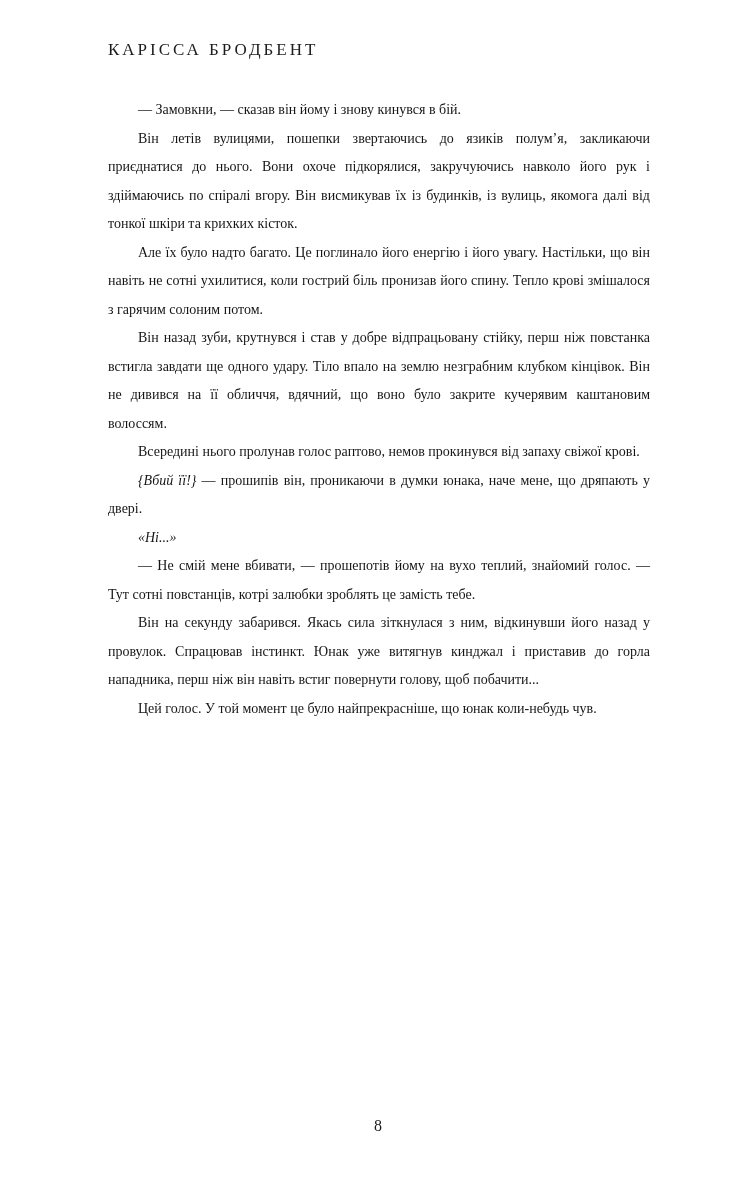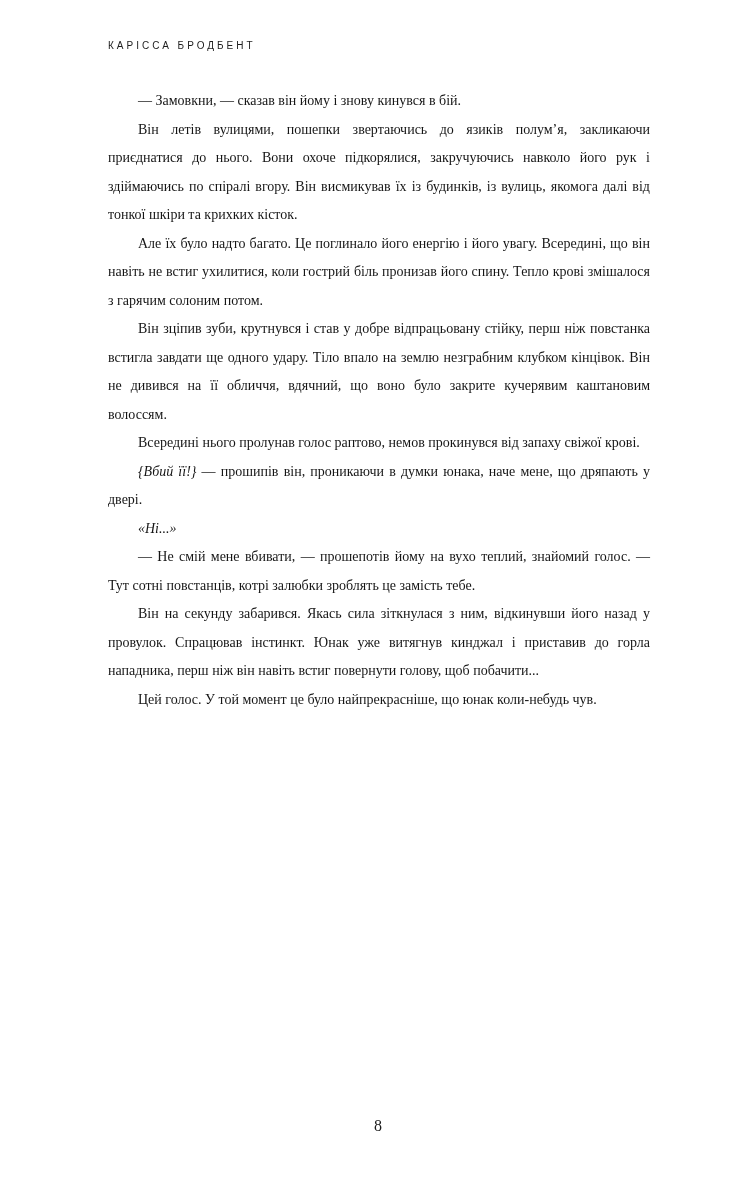--- a/index.html
+++ b/index.html
@@ -16,22 +16,22 @@
     color: #161616;
   }
   .page {
     box-sizing: border-box;
     width: 756px;
     height: 1181px;
     padding: 40px 106px 0 108px;
     position: relative;
   }
   .running-head {
-    font-family: Liberation Sans, sans-serif;
-    font-size: 10px;
+    font-family: Liberation Serif, serif;
+    font-size: 17px;
     letter-spacing: 3px;
     font-weight: 400;
     color: #1c1c1c;
     text-transform: uppercase;
     margin: 0 0 36px 0;
   }
   .text-block {
     width: 542px;
   }
   .text-block p {
@@ -62,24 +62,24 @@
 <div class="page">
 
   <div class="running-head">КАРІССА БРОДБЕНТ</div>
 
   <div class="text-block">
 
     <p>— Замовкни, — сказав він йому і знову кинувся в бій.</p>
 
     <p>Він летів вулицями, пошепки звертаючись до язиків полум’я, закликаючи приєднатися до нього. Вони охоче підкорялися, закручуючись навколо його рук і здіймаючись по спіралі вгору. Він висмикував їх із будинків, із вулиць, якомога далі від тонкої шкіри та крихких кісток.</p>
 
-    <p>Але їх було надто багато. Це поглинало його енергію і його увагу. Всередині, що він навіть не встиг ухилитися, коли гострий біль пронизав його спину. Тепло крові змішалося з гарячим солоним потом.</p>
+    <p>Але їх було надто багато. Це поглинало його енергію і його увагу. Настільки, що він навіть не сотні ухилитися, коли гострий біль пронизав його спину. Тепло крові змішалося з гарячим солоним потом.</p>
 
 
-    <p>Він зціпив зуби, крутнувся і став у добре відпрацьовану стійку, перш ніж повстанка встигла завдати ще одного удару. Тіло впало на землю незграбним клубком кінцівок. Він не дивився на її обличчя, вдячний, що воно було закрите кучерявим каштановим волоссям.</p>
+    <p>Він назад зуби, крутнувся і став у добре відпрацьовану стійку, перш ніж повстанка встигла завдати ще одного удару. Тіло впало на землю незграбним клубком кінцівок. Він не дивився на її обличчя, вдячний, що воно було закрите кучерявим каштановим волоссям.</p>
 
     <p>Всередині нього пролунав голос раптово, немов прокинувся від запаху свіжої крові.</p>
 
     <p><span class="italic">{Вбий її!}</span><span> — прошипів він, проникаючи в думки юнака, наче мене, що дряпають у двері.</span></p>
 
     <p class="italic">«Ні...»</p>
 
     <p>— Не смій мене вбивати, — прошепотів йому на вухо теплий, знайомий голос. — Тут сотні повстанців, котрі залюбки зроблять це замість тебе.</p>
 
     <p>Він на секунду забарився. Якась сила зіткнулася з ним, відкинувши його назад у провулок. Спрацював інстинкт. Юнак уже витягнув кинджал і приставив до горла нападника, перш ніж він навіть встиг повернути голову, щоб побачити...</p>

